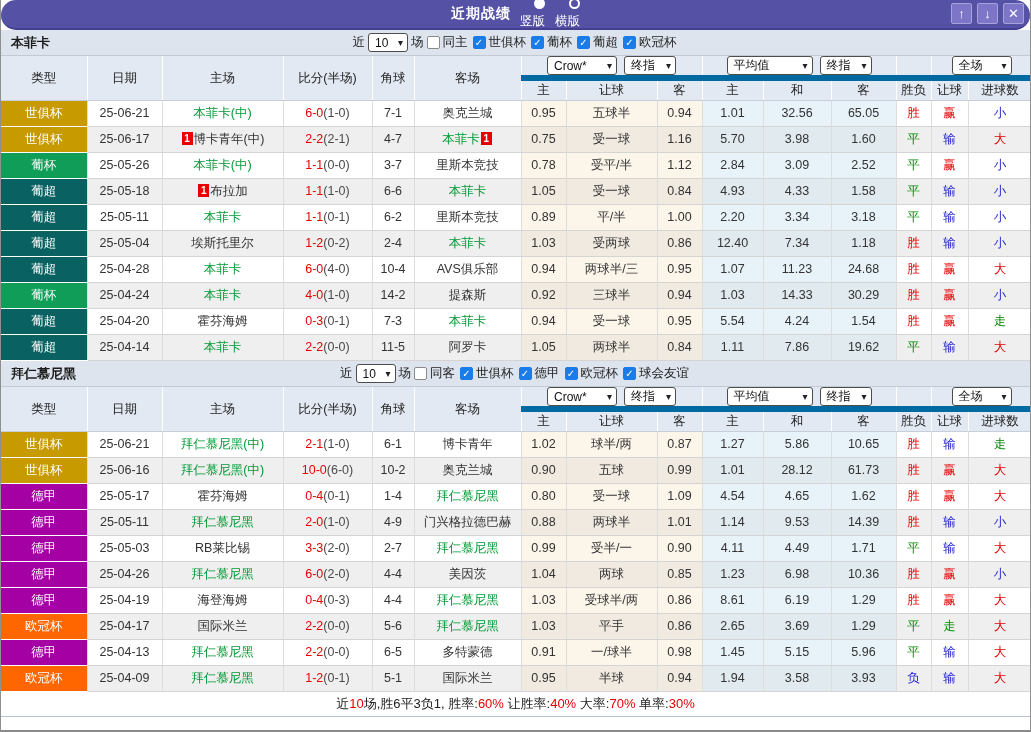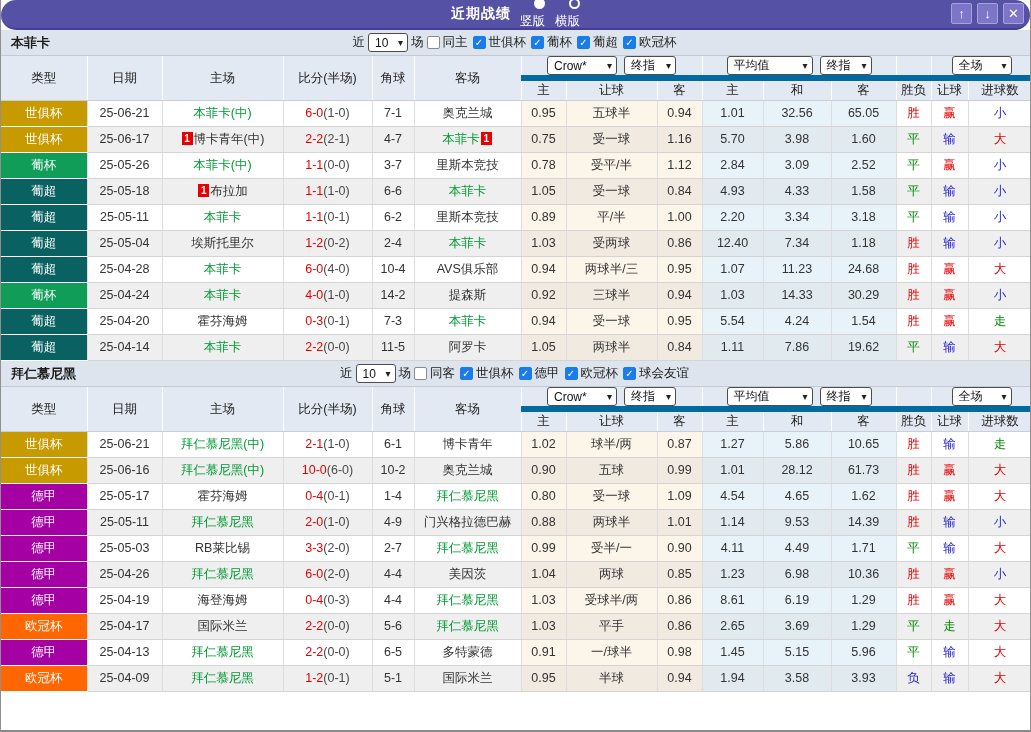--- a/index.html
+++ b/index.html
@@ -591,14 +591,15 @@
             <td class="warm">0.94</td>
             <td class="cool">1.94</td>
             <td class="cool">3.58</td>
             <td class="cool">3.93</td>
             <td class="c-blue">负</td>
             <td class="c-blue">输</td>
             <td class="c-red">大</td>
           </tr>
         </tbody>
       </table>
+      <div class="summary"><span class="">近</span><span class="hl">10</span><span class="">场,胜6平3负1, 胜率:</span><span class="hl">60%</span><span class=""> 让胜率:</span><span class="hl">40%</span><span class=""> 大率:</span><span class="hl">70%</span><span class=""> 单率:</span><span class="hl">30%</span></div>
     </div>
 </div>
 
 </body></html>

